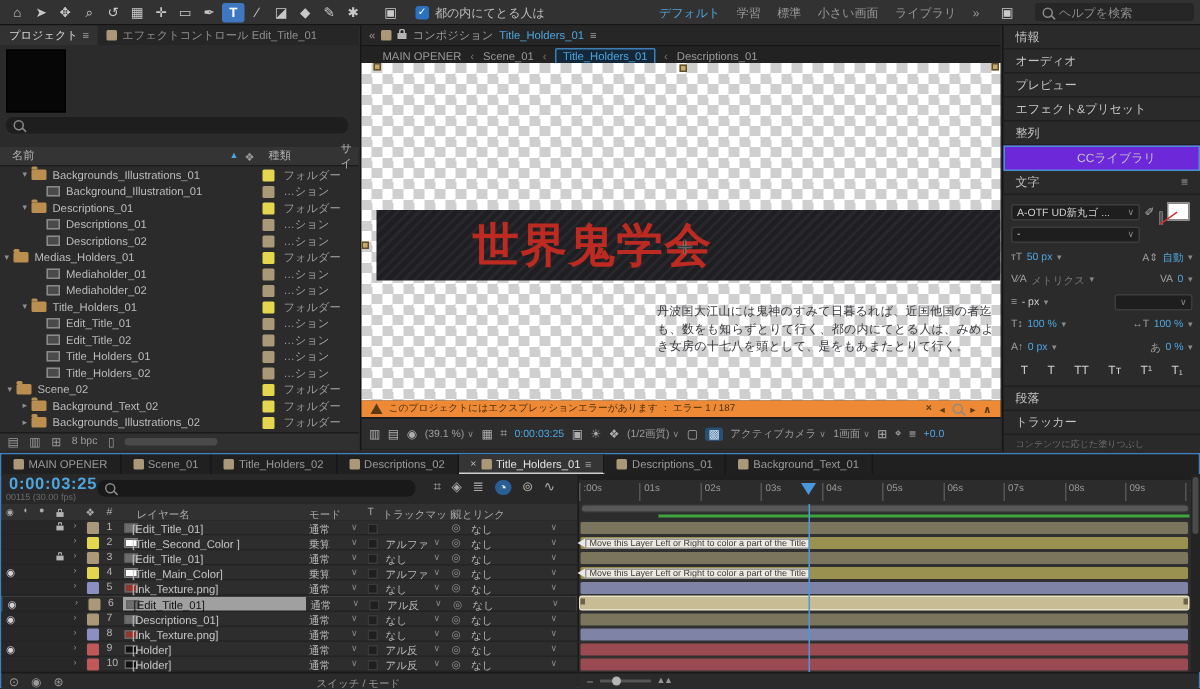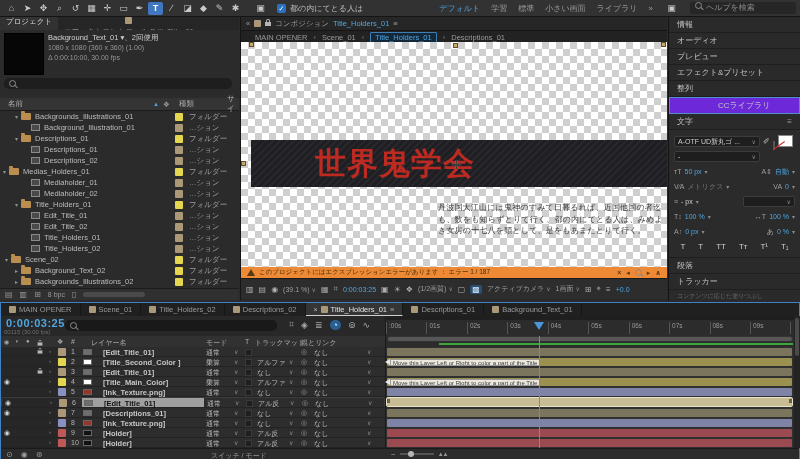--- a/index.html
+++ b/index.html
@@ -12,27 +12,27 @@
   
   .topbar{left:0;top:0;width:800px;height:17px;background:#323232;border-bottom:1px solid #141414;
           display:flex;align-items:center;padding:0 4px;box-sizing:border-box;gap:1px;}
   .tool{width:15px;height:13px;line-height:13px;text-align:center;font-size:9px;color:#c9c9c9;border-radius:2px;}
   .tool.active{background:#3f78c0;color:#fff;font-weight:bold;}
   .tb-gap{width:8px;}
   .cbox{width:9px;height:9px;background:#2a72bf;border-radius:2px;color:#fff;font-size:7px;line-height:9px;text-align:center;margin:0 3px 0 8px;}
   .tb-label{font-size:8px;color:#bdbdbd;}
   .wsp{margin-left:auto;display:flex;align-items:center;gap:11px;font-size:8px;color:#9a9a9a;}
   .wsp .ws.active{color:#4ea6e0;}
-  .helpbox{display:flex;gap:4px;background:#262626;border-radius:2px;height:12px;padding:0 5px;width:96px;color:#8d8d8d;}
+  .helpbox{display:flex;align-items:center;gap:4px;background:#262626;border-radius:2px;height:12px;padding:0 5px;width:96px;color:#8d8d8d;}
   .mag{width:5px;height:5px;border:1px solid #8a8a8a;border-radius:50%;position:relative;display:inline-block;flex:none;}
   .mag:after{content:"";position:absolute;width:4px;height:1px;background:#8a8a8a;transform:rotate(45deg);right:-3px;bottom:-1px;}
 
   
   .tabstrip{height:13px;background:#262626;border-bottom:1px solid #151515;display:flex;align-items:center;font-size:7.5px;color:#8f8f8f;}
-  .ptab{display:flex;align-items:center;gap:3px;padding:0 6px;height:13px;flex-direction:column;}
+  .ptab{display:flex;align-items:center;gap:3px;padding:0 6px;height:13px;}
   .ptab.active{background:#323232;color:#d8d8d8;}
   .sq{width:7px;height:7px;background:#ab9878;border-radius:1px;display:inline-block;flex:none;}
   .menu-g{color:#9a9a9a;}
 
   
   .lock{position:relative;width:6px;height:4px;background:#b5b5b5;display:inline-block;}
   .lock:before{content:"";position:absolute;top:-3px;left:1px;width:2px;height:2px;border:1px solid #b5b5b5;border-bottom:none;border-radius:2px 2px 0 0;}
 
   
   .projpanel{left:0;top:30px;width:239px;height:270px;background:#2b2b2b;}
@@ -110,21 +110,21 @@
   .tl-head{position:absolute;left:0;top:33px;width:384px;height:11px;background:#313131;border-bottom:1px solid #1c1c1c;font-size:7px;color:#ababab;}
   .tl-rows{position:absolute;left:0;top:44px;width:384px;height:101px;}
   .tlrow{position:relative;height:10.1px;border-bottom:1px solid #232323;box-sizing:border-box;background:#2d2d2d;}
   .tlrow .well{position:absolute;left:0;top:0;width:56px;height:100%;background:#272727;}
   .eye{position:absolute;left:3px;top:1px;font-size:7px;color:#d2d2d2;}
   .lk{position:absolute;left:36px;top:3px;transform:scale(.8);}
   .chev{position:absolute;left:48px;top:1px;color:#8f8f8f;font-size:6px;}
   .tl-lbl{position:absolute;left:57px;top:1px;width:8px;height:8px;border-radius:1px;}
   .tl-num{position:absolute;left:70px;top:1px;color:#b5b5b5;font-size:7px;}
   .tl-thumb{position:absolute;left:82px;top:2px;width:9px;height:6px;border:1px solid #666;box-sizing:border-box;}
-  .tl-name{position:absolute;left:102px;top:1px;width:105px;font-size:7.5px;color:#c6c6c6;white-space:nowrap;overflow:hidden;font-weight:bold;}
+  .tl-name{position:absolute;left:87px;top:1px;width:105px;font-size:7.5px;color:#c6c6c6;white-space:nowrap;overflow:hidden;}
   .tlrow .selzone{position:absolute;left:80px;top:0;width:122px;height:100%;background:#a0a0a0;}
   .tlrow.sel .tl-name{color:#111;}
   .tl-mode{position:absolute;left:205px;top:1px;font-size:7px;color:#b9b9b9;}
   .tl-mcar{position:absolute;left:233px;top:1px;}
   .tl-twell{position:absolute;left:244px;top:2px;width:5px;height:5px;background:#1f1f1f;border:1px solid #3a3a3a;}
   .tl-matte{position:absolute;left:256px;top:1px;font-size:7px;color:#b9b9b9;}
   .tl-mtcar{position:absolute;left:288px;top:1px;}
   .tl-pick{position:absolute;left:300px;top:1px;font-size:7px;color:#9a9a9a;}
   .tl-parent{position:absolute;left:313px;top:1px;font-size:7px;color:#b9b9b9;}
   .tl-pcar{position:absolute;left:366px;top:1px;}
@@ -206,25 +206,20 @@
         <span class="menu-g">≡</span>
     </span>
     <span class="ptab" style="max-width:165px;justify-content:flex-end;">
       <span class="sq"></span>
       <span class="nowrap">エフェクトコントロール Edit_Title_01</span>
     </span>
   </div>
 
   <div class="abs projpanel">
     <div class="abs thumb"></div>
-    <div class="abs pinfo">
-      <div class="l1 nowrap"><span>Background_Text_01</span> <span>▾</span><span>、2回使用</span></div>
-      <div class="l2 nowrap">1080 x 1080 (360 x 360) (1.00)</div>
-      <div class="l2 nowrap">Δ 0:00:10:00, 30.00 fps</div>
-    </div>
     <div class="abs psearch">
       <span class="mag"></span>
     </div>
     <div class="abs phead">
       <span style="padding-left:8px;flex:1;">名前</span>
       <span style="color:#4ea6e0;font-size:6px;margin-right:4px;">▲</span>
       <span style="width:16px;color:#9a9a9a;">❖</span>
       <span style="width:48px;">種類</span>
       <span style="width:12px;overflow:hidden;">サイ</span>
     </div>

